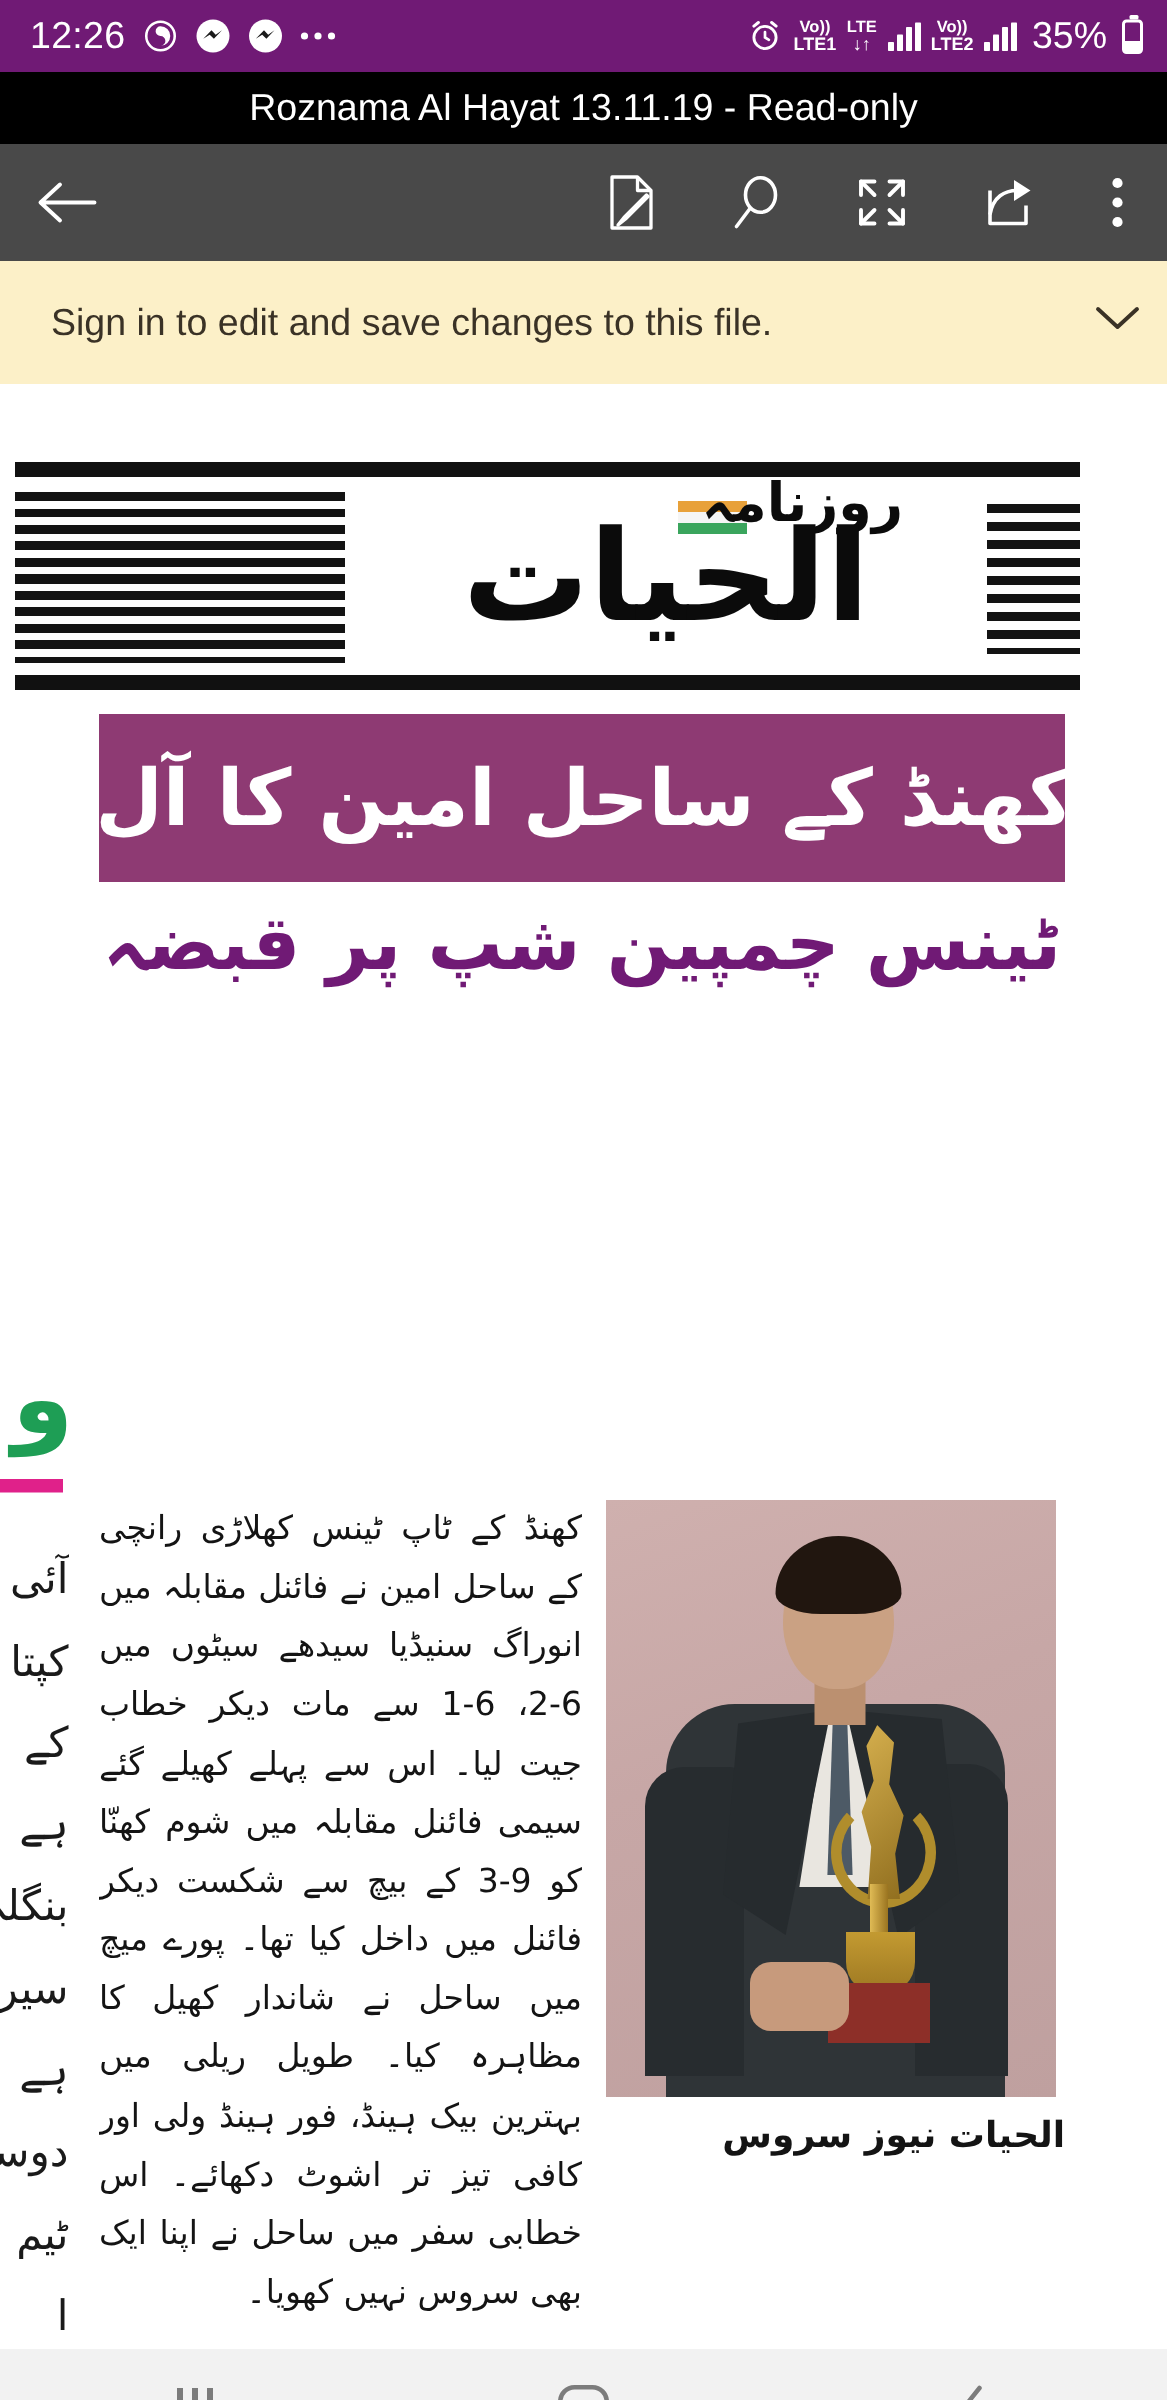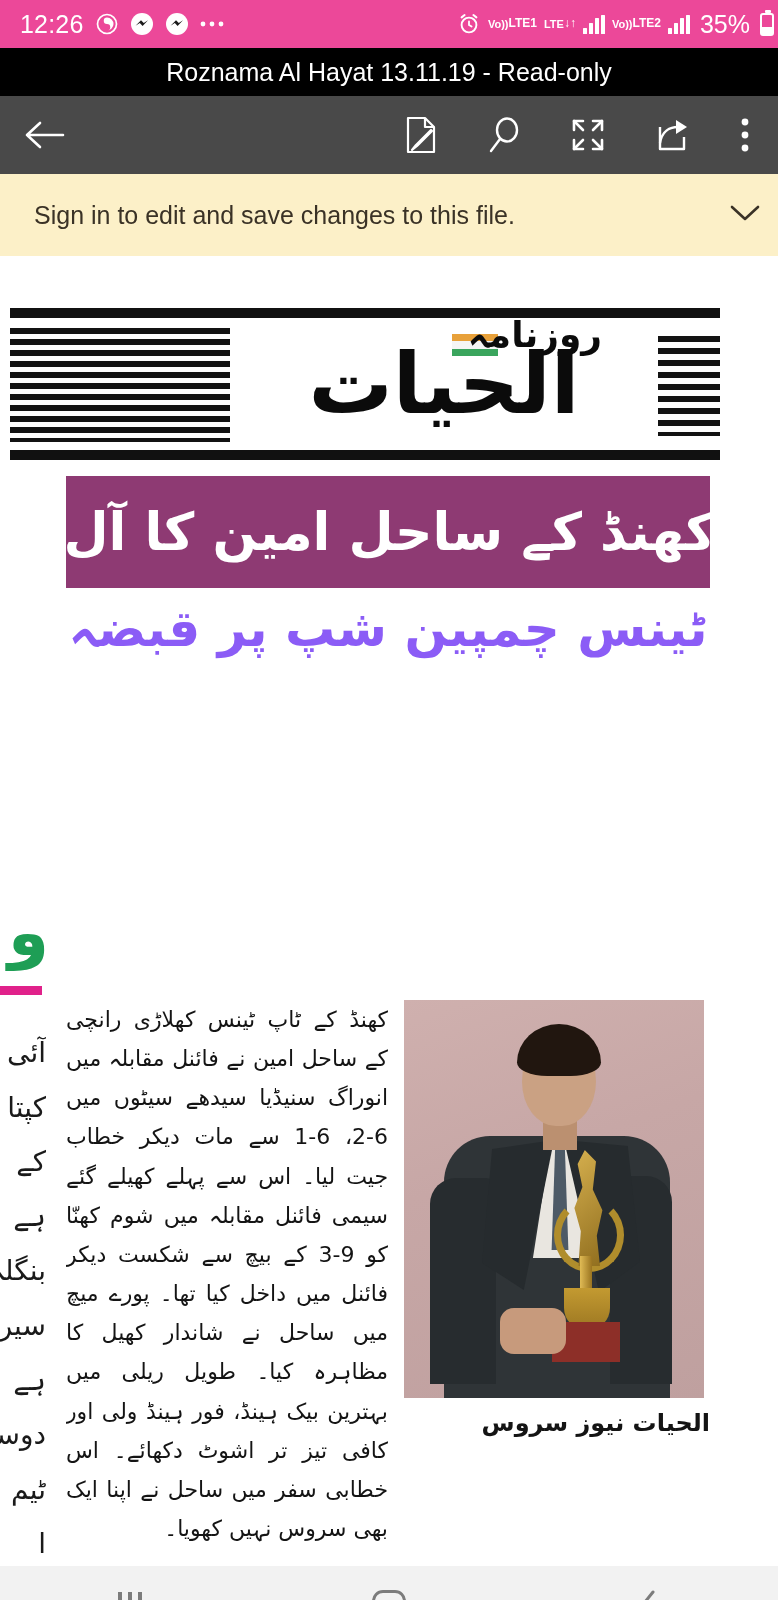--- a/index.html
+++ b/index.html
@@ -5,32 +5,32 @@
   * { margin:0; padding:0; box-sizing:border-box; }
   html,body{
     width:778px; height:1600px; overflow:hidden;
     background:#ffffff;
     font-family:"Liberation Sans", sans-serif;
   }
 
   
   .statusbar{
     height:48px; width:100%;
-    background:#ec4899; color:#ffffff;
+    background:#701a75; color:#ffffff;
     display:flex; align-items:center;
-    padding:0 4px 0 20px;
+    padding:0 16px 0 20px;
     font-size:24px;
   }
   .sb-left{ display:flex; align-items:center; gap:11px; }
   .sb-time{ font-size:25px; letter-spacing:.2px; }
   .sb-right{ margin-left:auto; display:flex; align-items:center; gap:7px; }
   .ico{ display:inline-flex; align-items:center; justify-content:center; }
 
   .stack2{
-    display:flex; flex-direction:row; align-items:center;
+    display:flex; flex-direction:column; align-items:center;
     line-height:.95; font-size:11px; font-weight:bold;
   }
   .stack2 .top{ font-size:11px; }
   .stack2 .bot{ font-size:12px; }
   .bars{ display:flex; align-items:flex-end; gap:2px; height:19px; }
   .bars i{ width:4px; background:#fff; display:block; border-radius:.5px;}
   .bars i:nth-child(1){height:6px;}
   .bars i:nth-child(2){height:11px;}
   .bars i:nth-child(3){height:16px;}
   .bars i:nth-child(4){height:19px;}
@@ -122,21 +122,21 @@
     font-family:"DejaVu Sans", sans-serif;
     direction:rtl; color:#fff; font-size:52px; font-weight:bold;
     white-space:nowrap; letter-spacing:-1px;
   }
   .blackhead{
     position:absolute; left:66px; top:286px; width:644px; height:70px;
     display:flex; align-items:center; justify-content:center; overflow:hidden;
   }
   .blackhead span{
     font-family:"DejaVu Sans", sans-serif;
-    direction:rtl; color:#8b5cf6; font-size:50px; font-weight:bold;
+    direction:rtl; color:#701a75; font-size:50px; font-weight:bold;
     white-space:nowrap; letter-spacing:-1px;
   }
 
   
   .waw{
     position:absolute; left:8px; top:592px;
     font-family:"DejaVu Sans", sans-serif;
     font-size:66px; color:#1e9e55; font-weight:bold; line-height:1;
   }
   .pinkdash{

